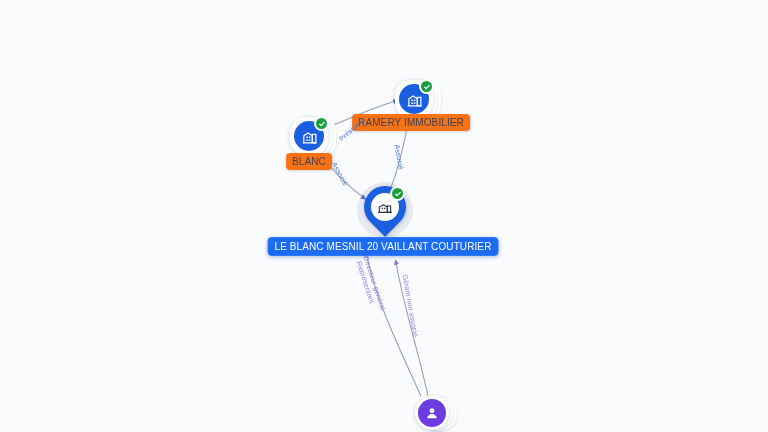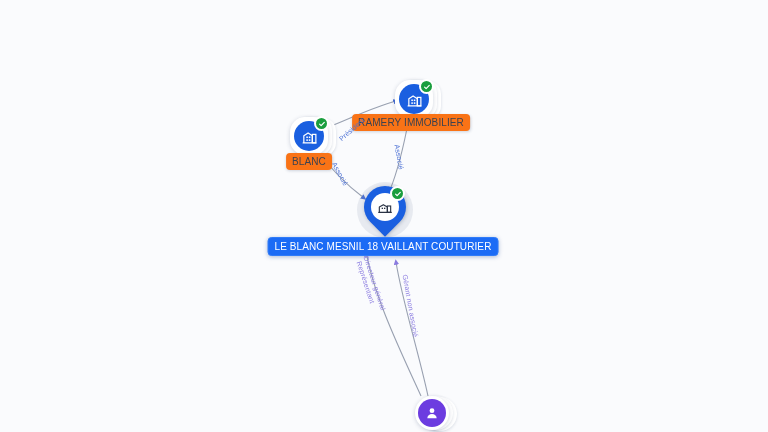--- a/index.html
+++ b/index.html
@@ -274,21 +274,21 @@
           <rect x="10.5" y="13" width="2" height="2" fill="#2b3445"></rect>
         </svg>
       </div>
       <div class="badge" style="left:26px; top:0px;">
         <svg width="8" height="8" viewBox="0 0 12 12">
           <path d="M2.4 6.2 L4.7 8.5 L9.4 3.6" stroke="#ffffff" stroke-width="1.8" fill="none" stroke-linecap="round" stroke-linejoin="round"></path>
         </svg>
       </div>
     </div>
   </div>
-  <div class="nlabel selected" style="left:383px; top:237px;">LE BLANC MESNIL 18 VAILLANT COUTURIER</div>
+  <div class="nlabel selected" style="left:383px; top:237px;">LE BLANC MESNIL 20 VAILLANT COUTURIER</div>
 
   <div class="node" style="left:432px; top:413px;">
     <div class="pdeck p1"></div>
     <div class="pdeck p2"></div>
     <div class="person-wrap">
       <div class="person">
         <svg width="16" height="16" viewBox="0 0 24 24">
           <circle cx="12" cy="8.5" r="3.6" fill="#ffffff"></circle>
           <path d="M5 20c0-3.9 3.1-6.4 7-6.4s7 2.5 7 6.4z" fill="#ffffff"></path>
         </svg>

